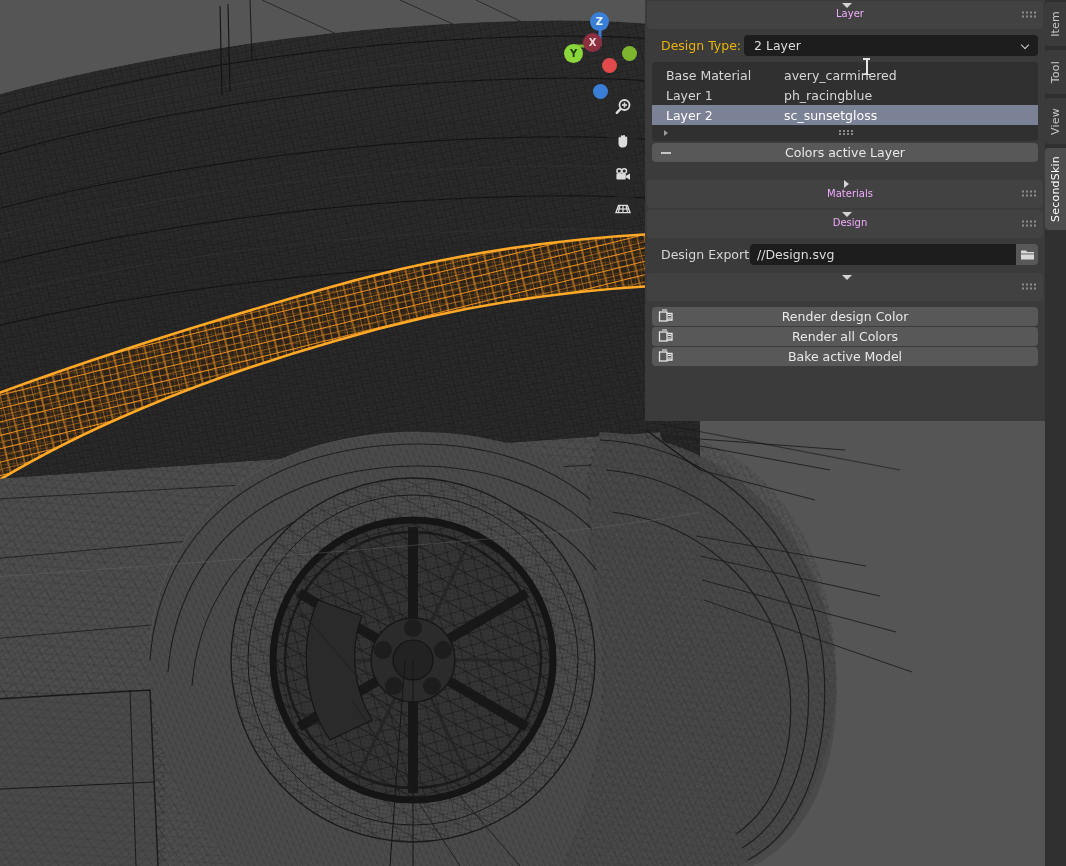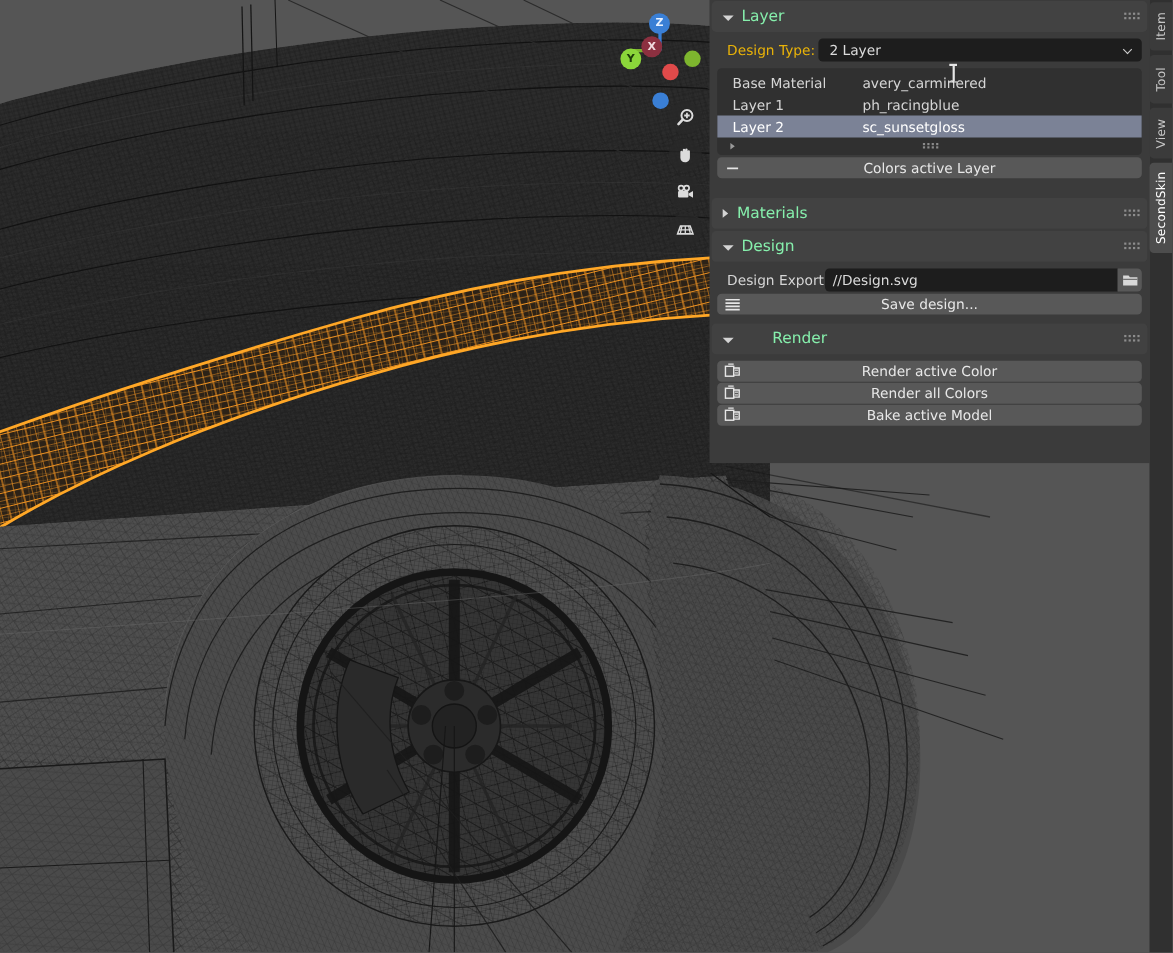--- a/index.html
+++ b/index.html
@@ -40,22 +40,23 @@
   }
 
   .panel-header {
     position: relative;
     height: 28px;
     display: flex; align-items: center;
     background: #424242;
     padding-left: 10px;
     border-radius: 4px;
     margin: 1px 2px 0 2px;
-    color: #86efac;
-    font-size: 14px;
+    color: #f0abfc;
+    font-size: 10px;
+    flex-direction: column;
   }
   .panel-header.semi { background: rgba(66,66,66,0.86); }
   .tri {
     width: 0; height: 0; margin-right: 8px;
     border-left: 5px solid #d4d4d4;
     border-top: 4px solid transparent;
     border-bottom: 4px solid transparent;
   }
   .tri.open {
     border-left: 5px solid transparent;
@@ -551,33 +552,20 @@
           <span>//Design.svg</span>
         </div>
         <div class="folder-btn">
           <svg width="15" height="13" viewBox="0 0 15 13">
             <path d="M1 2.5 H6 L7.2 4 H14 V11.5 H1 Z" fill="#d9d9d9"></path>
             <rect x="1" y="5.4" width="13" height="1.1" fill="#6e6e6e"></rect>
           </svg>
         </div>
       </div>
 
-      <div class="opbtn" style="margin-top:2px;">
-        <span class="op-icon">
-          <svg width="16" height="14" viewBox="0 0 16 14">
-            <g stroke="#e6e6e6" stroke-width="1.5">
-              <line x1="1.5" y1="2.5" x2="14.5" y2="2.5"></line>
-              <line x1="1.5" y1="5.5" x2="14.5" y2="5.5"></line>
-              <line x1="1.5" y1="8.5" x2="14.5" y2="8.5"></line>
-              <line x1="1.5" y1="11.5" x2="14.5" y2="11.5"></line>
-            </g>
-          </svg>
-        </span>
-        <span>Save design...</span>
-      </div>
     </div>
 
     <div class="panel-header semi" style="margin-top:8px;gap:28px;">
       <div class="tri open"></div>
       <span>Render</span>
       <div class="grip">
         <i style="left:0;top:0"></i>
           <i style="left:4px;top:0"></i>
           <i style="left:8px;top:0"></i>
           <i style="left:12px;top:0"></i>
@@ -592,21 +580,21 @@
       <div class="opbtn">
         <span class="op-icon">
           <svg width="16" height="15" viewBox="0 0 16 15">
             <rect x="1.5" y="3" width="7.5" height="9" fill="none" stroke="#e6e6e6" stroke-width="1.3"></rect>
             <path d="M9 4.5 H14 V11 H9" fill="none" stroke="#e6e6e6" stroke-width="1.3"></path>
             <path d="M4 1 H9" stroke="#e6e6e6" stroke-width="1.1"></path>
             <rect x="10" y="6" width="3" height="1" fill="#e6e6e6"></rect>
             <rect x="10" y="8.5" width="3" height="1" fill="#e6e6e6"></rect>
           </svg>
         </span>
-        <span>Render active Color</span>
+        <span>Render design Color</span>
       </div>
       <div class="opbtn tight">
         <span class="op-icon">
           <svg width="16" height="15" viewBox="0 0 16 15">
             <rect x="1.5" y="3" width="7.5" height="9" fill="none" stroke="#e6e6e6" stroke-width="1.3"></rect>
             <path d="M9 4.5 H14 V11 H9" fill="none" stroke="#e6e6e6" stroke-width="1.3"></path>
             <path d="M4 1 H9" stroke="#e6e6e6" stroke-width="1.1"></path>
             <rect x="10" y="6" width="3" height="1" fill="#e6e6e6"></rect>
             <rect x="10" y="8.5" width="3" height="1" fill="#e6e6e6"></rect>
           </svg>

